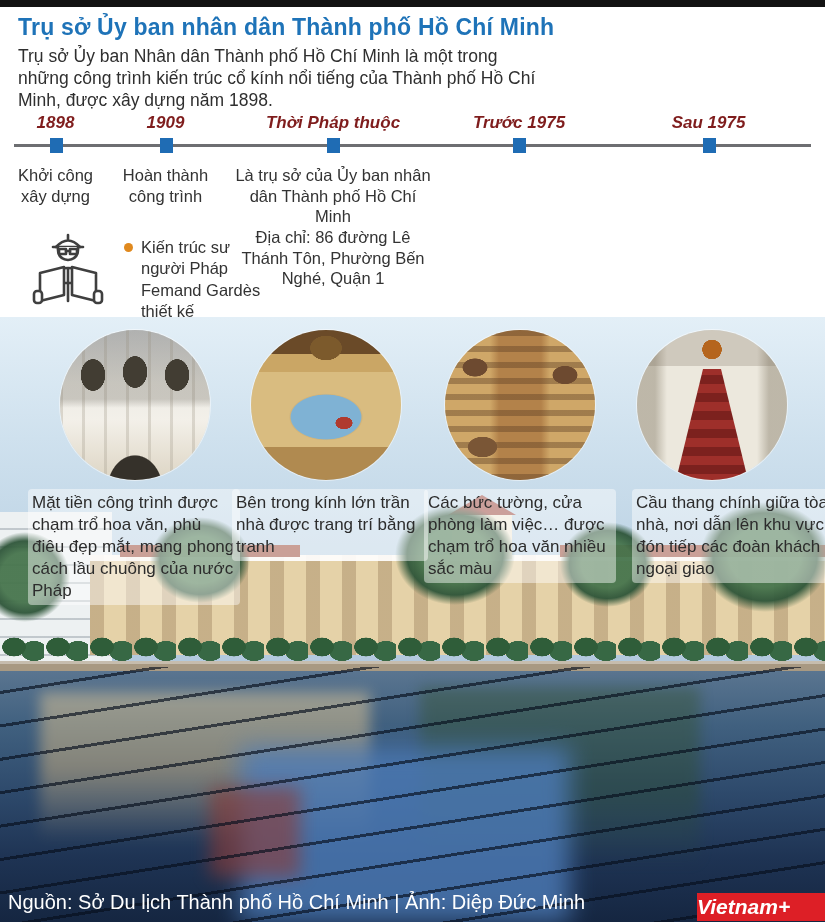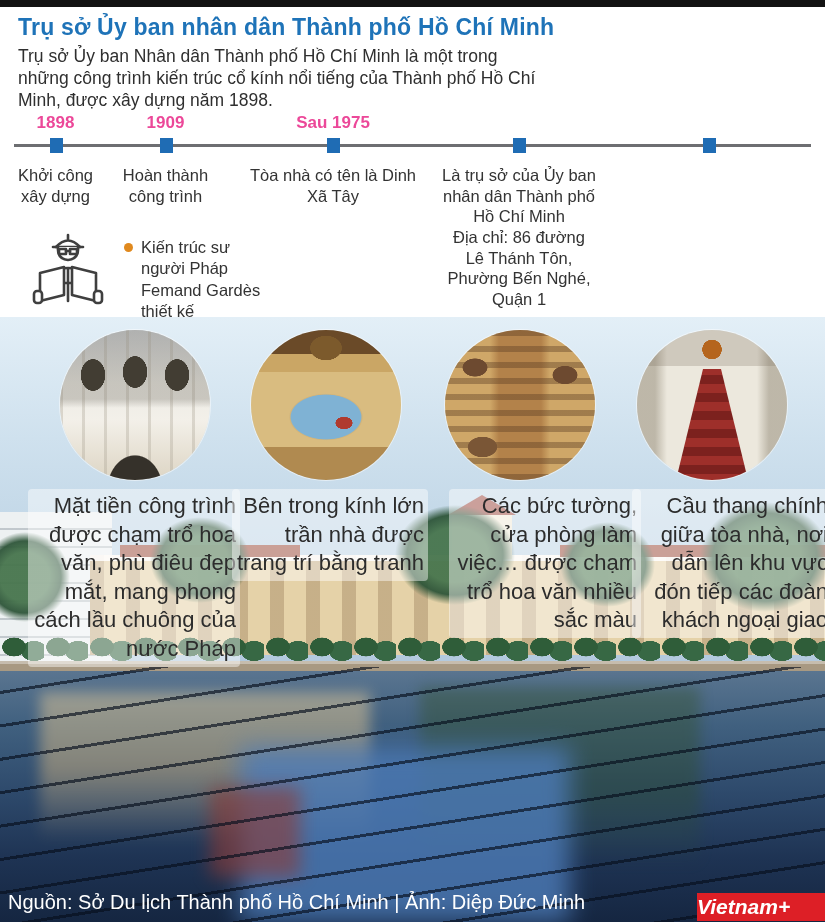--- a/index.html
+++ b/index.html
@@ -11,21 +11,21 @@
   #top-bar { position:absolute; top:0; left:0; width:825px; height:7px; background:#121212; }
 
   
   #content { position:absolute; top:7px; left:0; width:825px; height:310px; background:#fff; }
   .title { position:absolute; left:18px; top:7px; font-size:23px; font-weight:bold; color:#1e73b8; letter-spacing:0.2px; }
   .intro { position:absolute; left:18px; top:38px; width:520px; font-size:17.5px; line-height:1.27; color:#2f2f2f; }
 
   
   .timeline { position:absolute; left:8px; top:106px; width:809px; }
   .tl-grid { display:grid; grid-template-columns:95px 125px 210px 162px 217px; }
-  .tl-head { text-align:center; font-size:17px; font-weight:bold; color:#ec4899; padding-bottom:4px; }
+  .tl-head { text-align:center; font-size:17px; font-weight:bold; color:#7f1d1d; padding-bottom:4px;font-style:italic; }
   .tl-track { position:relative; height:18px; }
   .tl-track::before { content:""; position:absolute; left:6px; right:6px; top:7px; height:3px; background:#6d6e71; }
   .tl-marker-cell { position:relative; height:18px; }
   .tl-marker { position:absolute; left:50%; top:1px; width:13px; height:15px; margin-left:-6px; background:#1f6cb4; }
   .tl-desc { text-align:center; font-size:16.5px; line-height:1.25; color:#333333; padding-top:10px; }
   .tl-desc .addr { margin-top:2px; }
 
   
   .architect { position:absolute; left:30px; top:222px; display:flex; align-items:flex-start; }
   .architect-icon { width:76px; height:82px; flex:0 0 auto; }
@@ -108,25 +108,25 @@
     background-image:
       radial-gradient(16px 16px at 50% 13%, #b5651d 0 60%, transparent 62%),
       linear-gradient(90deg, rgba(120,110,90,.4) 0 12%, transparent 20% 80%, rgba(120,110,90,.4) 88% 100%),
       linear-gradient(180deg,#cfc9bd 0 24%, #ece8dd 24% 100%);
   }
   .carpet { position:absolute; left:0; top:0; width:100%; height:100%;
     clip-path:polygon(44% 26%, 56% 26%, 74% 100%, 26% 100%);
     background:repeating-linear-gradient(180deg,#9e2f2a 0 9px, #7c211e 9px 18px); }
 
   
-  .caption { position:absolute; top:172px; text-align:right; font-size:22px; line-height:1.3; color:#2c2c2c;
+  .caption { position:absolute; top:172px; text-align:left; font-size:17px; line-height:1.3; color:#2c2c2c;
     background:rgba(255,255,255,.45); border-radius:4px; padding:3px 4px; }
   .cap1 { left:28px;  width:212px; }
   .cap2 { left:232px; width:196px; }
-  .cap3 { left:424px; width:192px;margin-left:25px; }
+  .cap3 { left:424px; width:192px; }
   .cap4 { left:612px; width:200px;margin-left:20px; }
 
   
   .highlight { position:absolute; right:3px; top:410px; width:216px; min-height:134px;
     background:rgba(34,76,117,.9); color:#ffffff; font-size:17px; font-weight:bold; line-height:1.33;
     text-align:right; padding:13px 13px 13px 12px; border-radius:2px; }
 
   
   .credit { position:absolute; left:8px; bottom:8px; color:#ffffff; font-size:20px; }
   .logo { position:absolute; right:0; bottom:1px; width:128px; height:28px; background:#dd1f26;
@@ -141,20 +141,22 @@
   <div id="top-bar"></div>
 
   <div id="content">
     <div class="title">Trụ sở Ủy ban nhân dân Thành phố Hồ Chí Minh</div>
     <div class="intro">Trụ sở Ủy ban Nhân dân Thành phố Hồ Chí Minh là một trong những công trình kiến trúc cổ kính nổi tiếng của Thành phố Hồ Chí Minh, được xây dựng năm 1898.</div>
 
     <div class="timeline">
       <div class="tl-grid">
         <div class="tl-head">1898</div>
         <div class="tl-head">1909</div>
+        <div class="tl-head">Thời Pháp thuộc</div>
+        <div class="tl-head">Trước 1975</div>
         <div class="tl-head">Sau 1975</div>
       </div>
       <div class="tl-grid tl-track">
         <div class="tl-marker-cell">
             <div class="tl-marker"></div>
           </div>
         <div class="tl-marker-cell">
             <div class="tl-marker"></div>
           </div>
         <div class="tl-marker-cell">
@@ -163,23 +165,20 @@
         <div class="tl-marker-cell">
             <div class="tl-marker"></div>
           </div>
         <div class="tl-marker-cell">
             <div class="tl-marker"></div>
           </div>
       </div>
       <div class="tl-grid">
         <div class="tl-desc">Khởi công xây dựng</div>
         <div class="tl-desc">Hoàn thành công trình</div>
-        <div class="tl-desc">
-          <div style="margin:0 18px;">Tòa nhà có tên là Dinh Xã Tây</div>
-        </div>
         <div class="tl-desc">
           <div style="margin:0 2px;">Là trụ sở của Ủy ban nhân dân Thành phố Hồ Chí Minh</div>
           <div class="addr" style="margin:0 6px;">Địa chỉ: 86 đường Lê Thánh Tôn, Phường Bến Nghé, Quận 1</div>
         </div>
       </div>
     </div>
 
     <div class="architect">
       <svg class="architect-icon" viewBox="0 0 76 82" fill="none" stroke="#3f3f3f" stroke-width="2.6" stroke-linecap="round" stroke-linejoin="round">
 

